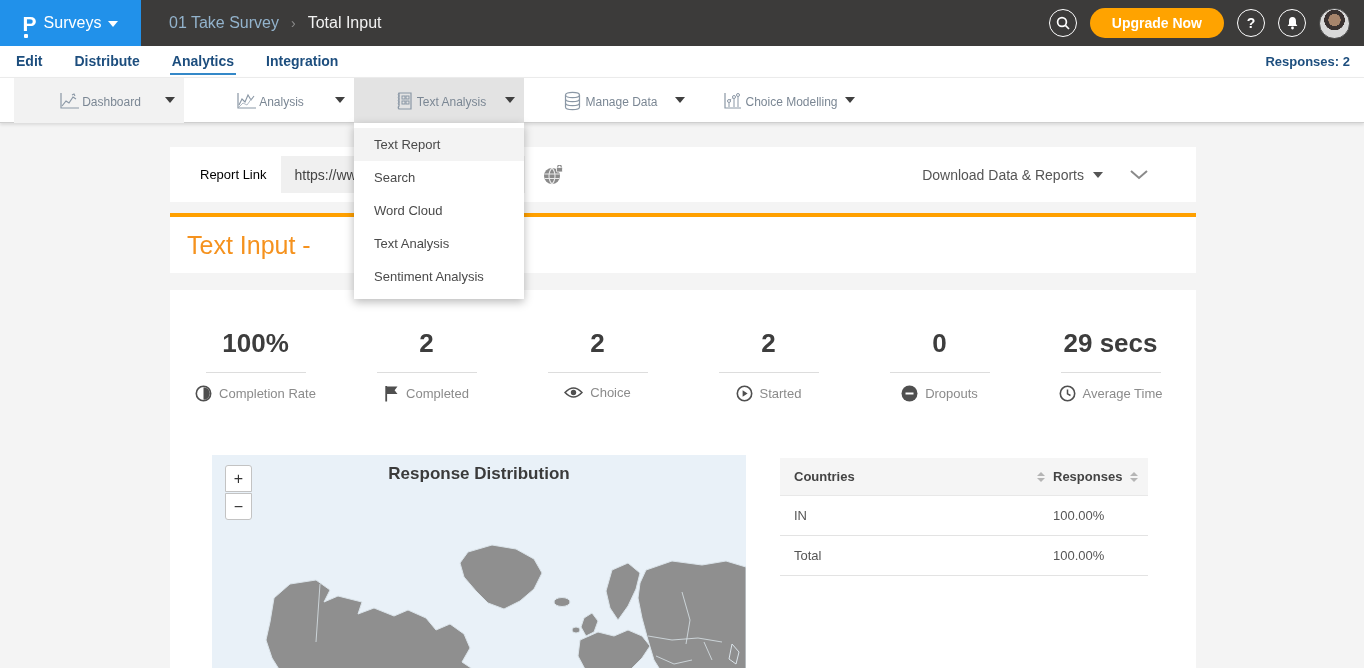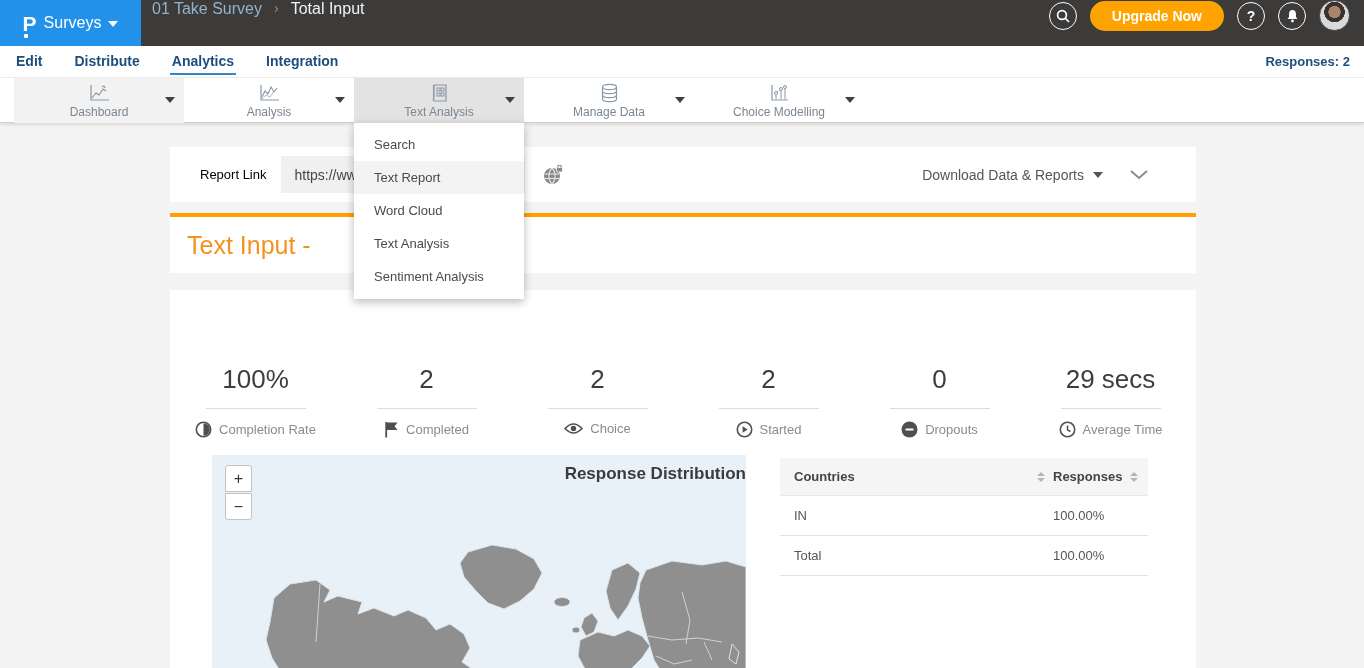--- a/index.html
+++ b/index.html
@@ -11,40 +11,40 @@
     -webkit-font-smoothing:antialiased;
   }
 
   
   .topbar { position:absolute; top:0; left:0; width:1364px; height:46px; display:flex; }
   .brand { width:141px; height:46px; background:#2191ea; display:flex; align-items:center; justify-content:center; gap:7px; cursor:pointer; }
   .logo-p { position:relative; color:#fff; font-size:21px; font-weight:bold; line-height:1; }
   .logo-p::after { content:""; position:absolute; left:1px; bottom:-4px; width:4px; height:4px; background:#fff; border-radius:1px; }
   .brand-label { color:#fff; font-size:16px; }
   .brand-caret { width:0; height:0; border-left:5px solid transparent; border-right:5px solid transparent; border-top:6px solid #fff; margin-top:2px; }
-  .crumb-area { flex:1; background:#3c3b3a; display:flex; align-items:flex-start; padding-left:11px; }
+  .crumb-area { flex:1; background:#3c3b3a; display:flex; align-items:center; padding-left:28px; }
   .crumb-survey { color:#93b3cc; font-size:16px; cursor:pointer; }
   .crumb-sep { color:#8b8b8b; font-size:14px; margin:0 12px; }
   .crumb-current { color:#f2f2f2; font-size:16px; }
   .top-actions { margin-left:auto; display:flex; align-items:center; gap:13px; padding-right:14px; }
   .circ-btn { width:28px; height:28px; border:1.6px solid #fff; border-radius:50%; display:flex; align-items:center; justify-content:center; cursor:pointer; color:#fff; font-weight:bold; font-size:14px; background:transparent; }
   .upgrade-btn { height:30px; padding:0 22px; background:#ffa300; border:none; border-radius:16px; color:#fff; font-weight:bold; font-size:14px; display:flex; align-items:center; cursor:pointer; font-family:"Liberation Sans",sans-serif; }
   .avatar { width:31px; height:31px; border-radius:50%; overflow:hidden; cursor:pointer;
     background:radial-gradient(circle at 50% 38%, #a8856c 0 26%, #3a3231 27% 44%, #d9d9d9 45%); border:1px solid #555; }
 
   
   .nav-row { position:absolute; top:46px; left:0; width:1364px; height:31px; background:#fff; display:flex; align-items:center; padding-left:14px; }
   .nav-item { font-size:14px; font-weight:bold; color:#1d4e7e; margin-right:28px; padding:5px 2px 6px; cursor:pointer; }
   .nav-item.active { border-bottom:2px solid #3488c8; padding-bottom:4px; }
   .responses { position:absolute; right:14px; font-size:13px; font-weight:bold; color:#1d4e7e; }
 
   
   .toolbar { position:absolute; top:77px; left:0; width:1364px; height:46px; background:#fff; border-top:1px solid #ebebeb; border-bottom:1px solid #cfcfcf; box-shadow:0 2px 3px rgba(0,0,0,.10); }
   .tabs { position:absolute; left:14px; top:0; display:flex; height:45px; }
-  .tab { width:170px; height:45px; position:relative; display:flex; flex-direction:column; align-items:center; justify-content:center; cursor:pointer; }
+  .tab { width:170px; height:45px; position:relative; display:flex; flex-direction:row; align-items:center; justify-content:center; cursor:pointer; }
   .tab.shaded { background:#f2f2f2; }
   .tab.active { background:#e3e3e3; }
   .tab-label { font-size:12px; color:#7b8794; margin-top:2px; }
   .tab-caret { position:absolute; right:9px; top:19px; width:0; height:0; border-left:5px solid transparent; border-right:5px solid transparent; border-top:6px solid #3f3f3f; }
   .tico { display:block; }
 
   
   .menu { position:absolute; left:354px; top:123px; width:170px; background:#fff; box-shadow:0 3px 9px rgba(0,0,0,.28); padding:5px 0 6px; z-index:20; }
   .menu-item { height:33px; display:flex; align-items:center; padding-left:20px; font-size:13px; color:#4a4a4a; cursor:pointer; }
   .menu-item.hl { background:#f3f3f3; }
@@ -63,28 +63,28 @@
 
   
   .orange-bar { position:absolute; left:170px; top:213px; width:1026px; height:4px; background:#ffa000; }
   .title-panel { position:absolute; left:170px; top:217px; width:1026px; height:56px; background:#fff; display:flex; align-items:center; padding-left:17px; }
   .page-title { font-size:25px; color:#f5921e; }
 
   
   .main-panel { position:absolute; left:170px; top:290px; width:1026px; height:378px; background:#fff; }
   .stats { display:flex; padding-top:38px; }
   .stat { width:171px; text-align:center; }
-  .stat-value { font-size:26px; font-weight:normal; color:#3d3d3d;margin-top:36px; }
+  .stat-value { font-size:26px; font-weight:bold; color:#3d3d3d; }
   .stat-divider { width:100px; margin:13px auto 12px; border-top:1px solid #ddd; }
   .stat-bottom { display:flex; align-items:center; justify-content:center; gap:7px; }
   .stat-label { font-size:13px; color:#8b8b8b; }
 
   
   .map-card { position:absolute; left:42px; top:165px; width:534px; height:400px; background:#e9f1f8; overflow:hidden; }
-  .map-title { text-align:right; margin-top:9px; font-size:17px; font-weight:bold; color:#3b3b3b; }
+  .map-title { text-align:center; margin-top:9px; font-size:17px; font-weight:bold; color:#3b3b3b; }
   .zoom-group { position:absolute; left:13px; top:10px; display:flex; flex-direction:column; gap:1px; }
   .zbtn { width:27px; height:27px; background:#fff; border:1px solid #c3c3c3; color:#333; font-size:16px; line-height:1; display:flex; align-items:center; justify-content:center; cursor:pointer; font-family:"Liberation Sans",sans-serif; }
   .zbtn.zin { border-radius:3px 3px 0 0; }
   .zbtn.zout { border-radius:0 0 3px 3px; }
   .world-svg { position:absolute; top:85px; left:0; }
 
   
   .country-table { position:absolute; left:610px; top:168px; width:368px; }
   .t-header { background:#f5f5f5; height:38px; display:flex; align-items:center; padding-left:14px; border-bottom:1px solid #e8e8e8; }
   .t-col-head { font-size:13px; font-weight:bold; color:#444; }
@@ -197,22 +197,22 @@
           <line x1="18" y1="6" x2="18" y2="16" stroke="#8a97a5"></line>
         </svg>
       <span class="tab-label">Choice Modelling</span>
       <span class="tab-caret"></span>
     </div>
 
   </div>
 </div>
 
 <div class="menu">
+  <div class="menu-item hl">Text Report</div>
   <div class="menu-item">Search</div>
-  <div class="menu-item hl">Text Report</div>
   <div class="menu-item">Word Cloud</div>
   <div class="menu-item">Text Analysis</div>
   <div class="menu-item">Sentiment Analysis</div>
 </div>
 
 <div class="report-panel">
   <span class="report-label">Report Link</span>
   <div class="url-box">
     <input class="url-input" type="text" value="https://ww" style="">
     <span class="link-ico-wrap">

